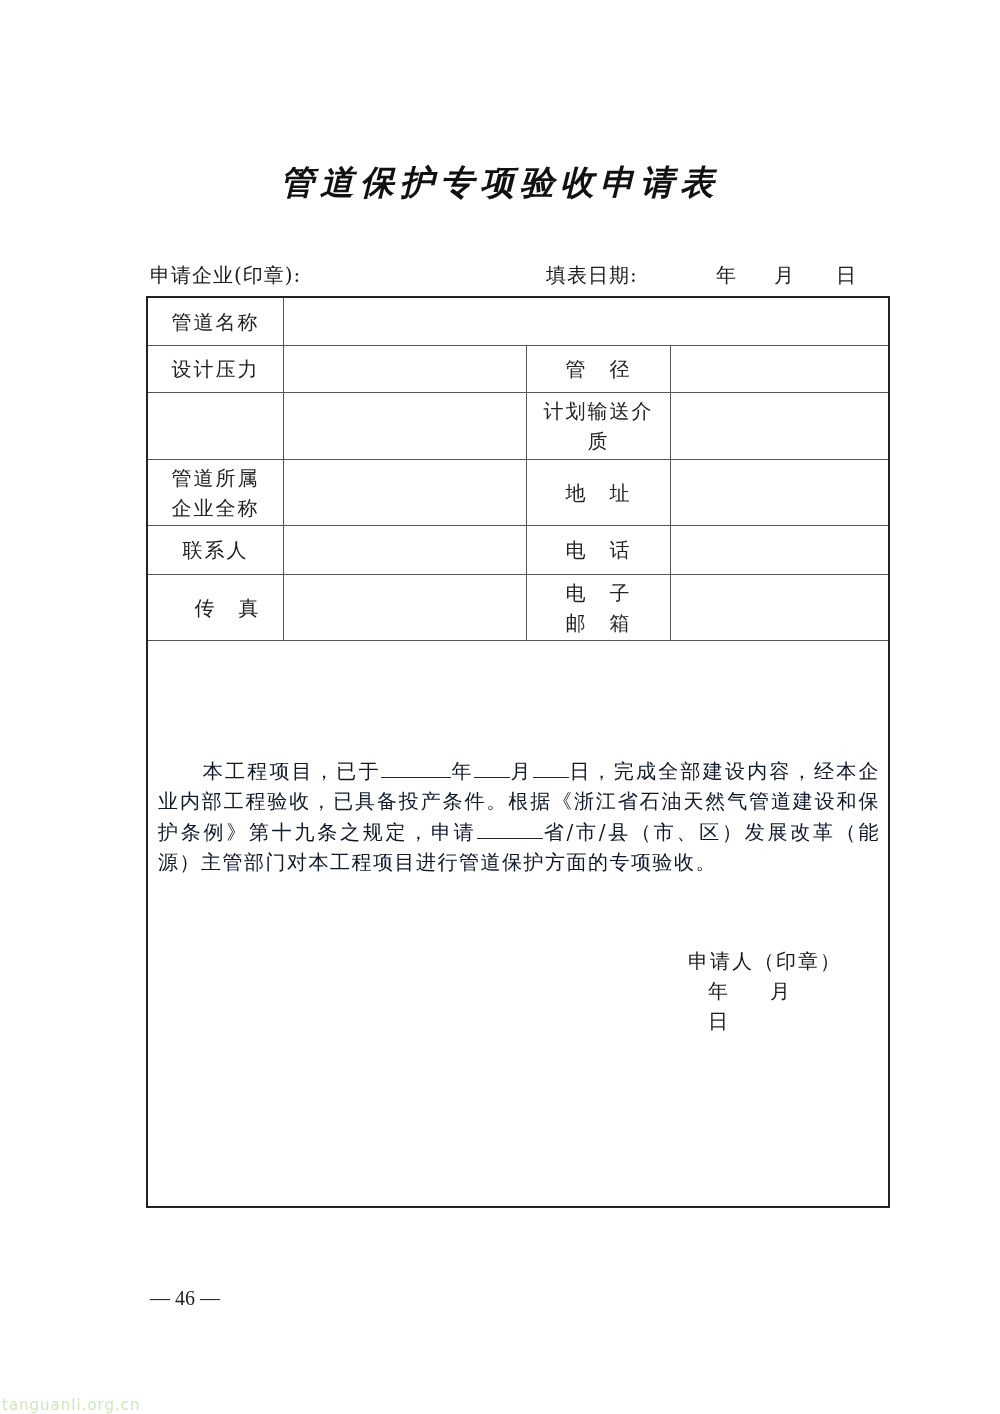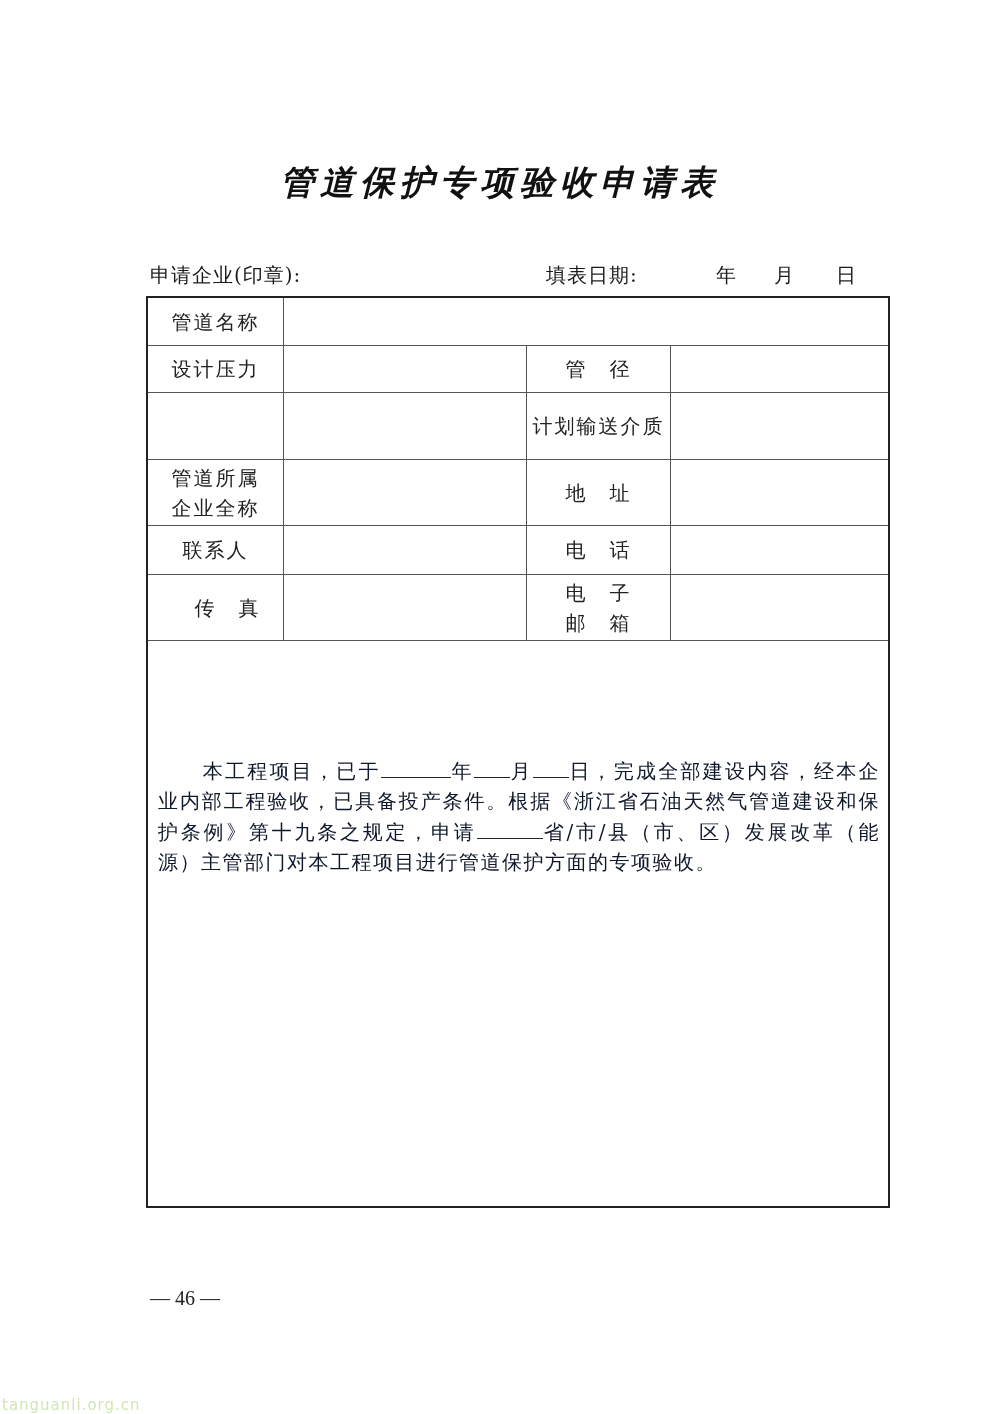--- a/index.html
+++ b/index.html
@@ -77,21 +77,21 @@
 
   <div class="cell" style="left:0; top:0; width:135px; height:47px">管道名称</div>
   <div class="cell input-area" style="left:136px; top:0; width:604px; height:47px"></div>
 
   <div class="cell" style="left:0; top:48px; width:135px; height:46px">设计压力</div>
   <div class="cell input-area" style="left:136px; top:48px; width:242px; height:46px"></div>
   <div class="cell" style="left:379px; top:48px; width:143px; height:46px">管　径</div>
   <div class="cell input-area" style="left:523px; top:48px; width:217px; height:46px"></div>
 
   <div class="cell input-area" style="left:136px; top:95px; width:242px; height:66px"></div>
-  <div class="cell" style="left:379px; top:95px; width:143px; height:66px; flex-direction:row">
+  <div class="cell" style="left:379px; top:95px; width:143px; height:66px; flex-direction:column">
     <span>计划输送介</span>
     <span>质</span>
   </div>
   <div class="cell input-area" style="left:523px; top:95px; width:217px; height:66px"></div>
 
   <div class="cell" style="left:0; top:162px; width:135px; height:65px; flex-direction:column">
     <span>管道所属</span>
     <span>企业全称</span>
   </div>
   <div class="cell input-area" style="left:136px; top:162px; width:242px; height:65px"></div>
@@ -108,16 +108,22 @@
   <div class="cell" style="left:379px; top:277px; width:143px; height:65px; flex-direction:column">
     <span>电　子</span>
     <span>邮　箱</span>
   </div>
   <div class="cell input-area" style="left:523px; top:277px; width:217px; height:65px"></div>
 
   <div class="para">
     <span style="display:inline-block; width:44px"></span><span>本工程项目，已于</span><span class="blank" style="width:70px"></span><span>年</span><span class="blank" style="width:36px"></span><span>月</span><span class="blank" style="width:36px"></span><span>日，完成全部建设内容，经本企业内部工程验收，已具备投产条件。根据《浙江省石油天然气管道建设和保护条例》第十九条之规定，申请</span><span class="blank" style="width:66px"></span><span>省/市/县（市、区）发展改革（能源）主管部门对本工程项目进行管道保护方面的专项验收。</span>
   </div>
 
+  <div class="sign">
+    <div>申请人（印章）</div>
+    <div class="date">
+      <span>年</span><span>月</span><span>日</span>
+    </div>
+  </div>
 </div>
 
 <div class="page-num">— 46 —</div>
 <div class="watermark">tanguanli.org.cn</div>
 
 </body></html>

